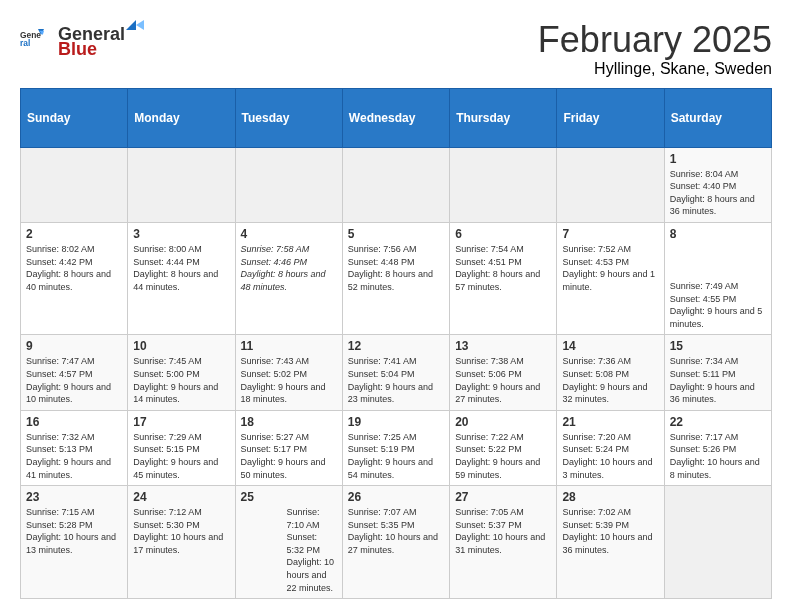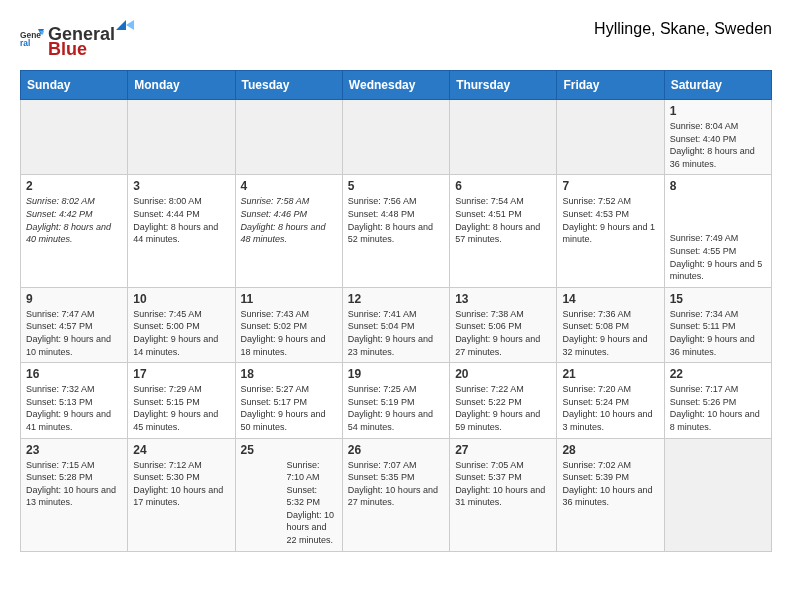--- a/index.html
+++ b/index.html
@@ -12,21 +12,21 @@
     }
     .header-area {
       display: flex;
       align-items: flex-start;
       justify-content: space-between;
       margin-bottom: 10px;
     }
     .logo {
       display: flex;
       align-items: center;
-      gap: 4px;
+      gap: 14px;
     }
     .logo-icon {
       width: 24px;
       height: 24px;
     }
     .title-area {
       text-align: right;
     }
     .month-title {
       font-size: 36px;
@@ -41,21 +41,21 @@
     .calendar {
       width: 100%;
       border-collapse: collapse;
       border: 1px solid #ccc;
     }
     .calendar th {
       background-color: #2979c7;
       color: #fff;
       font-size: 12px;
       font-weight: bold;
-      padding: 7px 6px;
+      padding: 22px 6px;
       text-align: left;
       border: 1px solid #1a5fa8;
     }
     .calendar td {
       vertical-align: top;
       padding: 4px 5px;
       font-size: 9.5px;
       color: #333;
       border: 1px solid #ccc;
       width: 107px;
@@ -101,20 +101,21 @@
         <span style="font-size:18px; font-weight:bold; color:#333;">General</span>
         <svg width="20" height="20" viewBox="0 0 20 20" style="margin: 0 1px;">
           <polygon points="0,10 10,0 10,10" fill="#1a6fc4"></polygon>
           <polygon points="10,5 18,0 18,10" fill="#7bbfff"></polygon>
         </svg>
       </div>
       <div style="font-size:18px; font-weight:bold; color:#b91c1c; margin-top:-6px;">Blue</div>
     </div>
   </div>
   <div class="title-area">
+    <div class="month-title">February 2025</div>
     <div class="location-title">Hyllinge, Skane, Sweden</div>
   </div>
 </div>
 
 <table class="calendar">
   <thead>
     <tr>
     <th>Sunday</th>
         <th>Monday</th>
         <th>Tuesday</th>
@@ -135,21 +136,21 @@
         <td>
           <span class="day-number">1</span>
           <div class="day-info" style="white-space: pre-line;">Sunrise: 8:04 AM
 Sunset: 4:40 PM
 Daylight: 8 hours and 36 minutes.</div>
         </td>
       </tr>
       <tr>
         <td>
           <span class="day-number">2</span>
-          <div class="day-info" style="white-space: pre-line; font-style: italic;">Sunrise: 8:02 AM
+          <div class="day-info" style="white-space: pre-line;">Sunrise: 8:02 AM
 Sunset: 4:42 PM
 Daylight: 8 hours and 40 minutes.</div>
         </td>
         <td>
           <span class="day-number">3</span>
           <div class="day-info" style="white-space: pre-line;">Sunrise: 8:00 AM
 Sunset: 4:44 PM
 Daylight: 8 hours and 44 minutes.</div>
         </td>
         <td>

